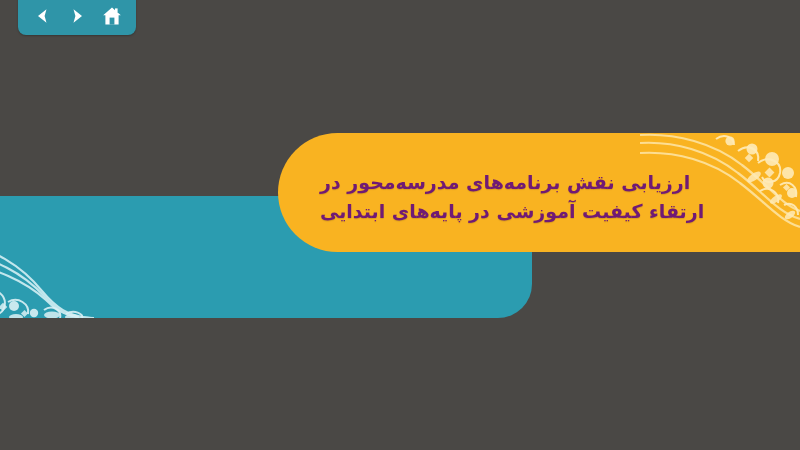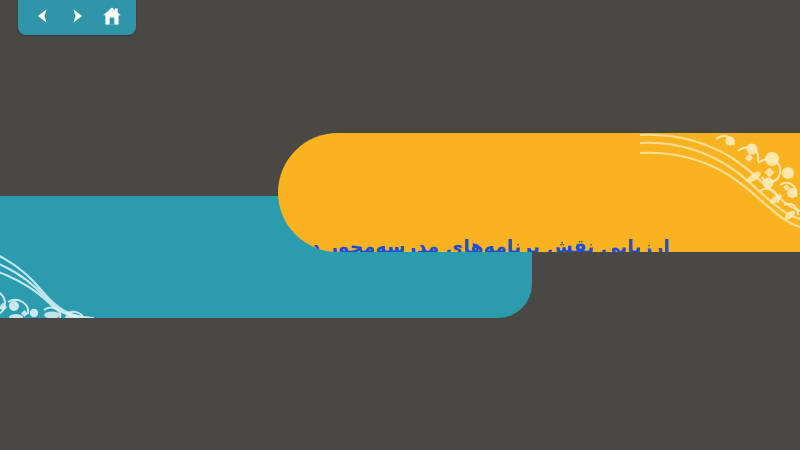--- a/index.html
+++ b/index.html
@@ -81,26 +81,26 @@
     height: 119px;
     opacity: 0.95;
   }
   #banner-text {
     position: absolute;
     right: 150px;
     top: 0;
     height: 127px;
     width: 330px;
     display: flex;
-    flex-direction: row;
+    flex-direction: column;
     align-items: flex-end;
     justify-content: center;
     direction: rtl;
     text-align: right;
-    color: #1d4ed8;
+    color: #701a75;
     line-height: 1.5;
   }
   .banner-line {
     font-size: 19px;
     font-weight: bold;
     white-space: nowrap;
     text-shadow: 0 1px 1px rgba(0,0,0,0.12);
   }
 </style>
 </head>
@@ -201,17 +201,18 @@
         <rect x="106" y="22" width="6" height="6" transform="rotate(45 109 25)"></rect>
         <rect x="144" y="52" width="5" height="5" transform="rotate(45 146.5 54.5)"></rect>
         <ellipse cx="114" cy="44" rx="8" ry="3.5" transform="rotate(-35 114 44)"></ellipse>
         <ellipse cx="136" cy="66" rx="7" ry="3" transform="rotate(-35 136 66)"></ellipse>
         <ellipse cx="150" cy="82" rx="6" ry="3" transform="rotate(-35 150 82)"></ellipse>
       </g>
     </svg>
 
     <div id="banner-text">
       <div class="banner-line">ارزیابی نقش برنامه‌های مدرسه‌محور در</div>
+      <div class="banner-line">ارتقاء کیفیت آموزشی در پایه‌های ابتدایی</div>
     </div>
 
   </div>
 
 </div>
 
 </body></html>

